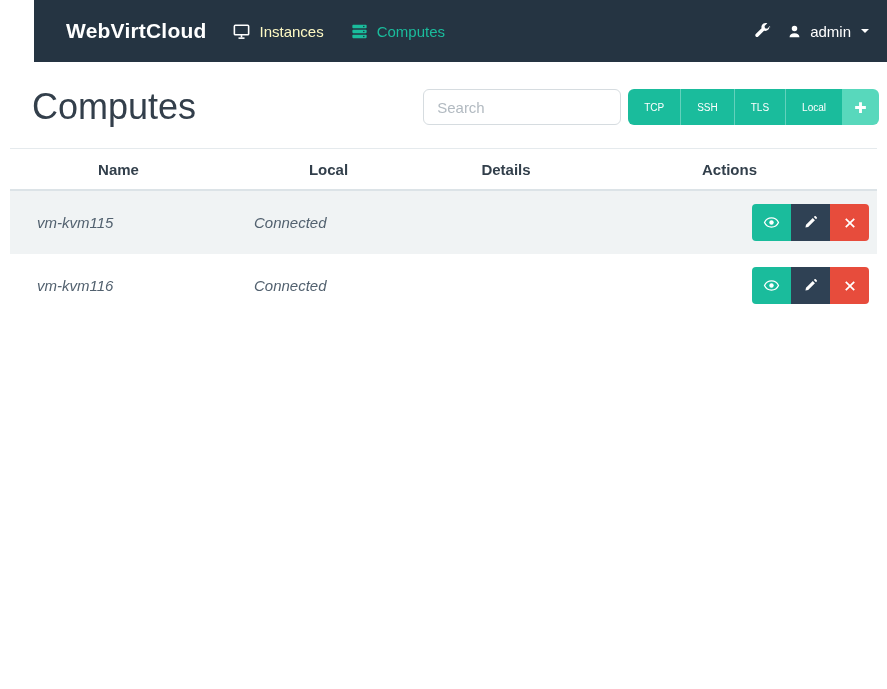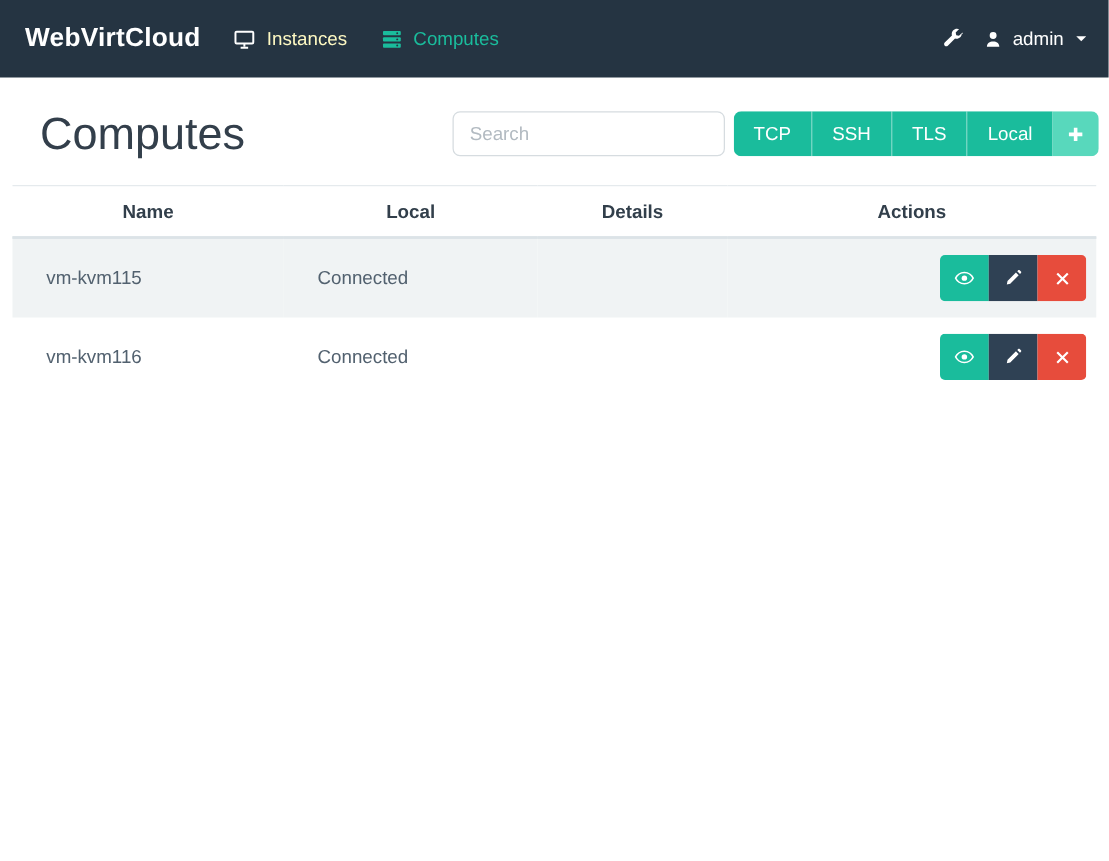--- a/index.html
+++ b/index.html
@@ -18,21 +18,22 @@
     font-family: "Liberation Sans", sans-serif;
     overflow: hidden;
   }
 
   
   .navbar {
     height: 62px;
     background: var(--navbar-bg);
     display: flex;
     align-items: center;
-    padding: 0 18px 0 20px;
+    padding: 0 18px 0 32px;
+    margin-left: 34px;
   }
   .brand {
     color: #ffffff;
     font-size: 21px;
     font-weight: bold;
     letter-spacing: .2px;
     cursor: pointer;
   }
   .nav-item {
     display: flex;
@@ -76,41 +77,41 @@
   }
   .page-title {
     margin: 0 0 0 22px;
     font-size: 36px;
     font-weight: 400;
     color: #333f4b;
     line-height: 40px;
   }
   .controls { margin-left: auto; display: flex; align-items: center; }
   .search-input {
-    width: 218px; height: 36px;
+    width: 198px; height: 36px;
     border: 1px solid #d6dce0;
     border-radius: 6px;
     padding: 0 13px;
     font-size: 15px;
     color: #7b8a97;
     outline: none;
     font-family: "Liberation Sans", sans-serif;
     margin-left: 36px;
   }
   .search-input::placeholder { color: #b2bac1; }
   .btn-group {
     display: flex;
     margin-left: 7px;
     border-radius: 6px;
     overflow: hidden;
   }
   .btn-proto {
     background: var(--accent-teal);
     color: #ffffff;
-    font-size: 15px;
+    font-size: 10px;
     padding: 14px 16px;
     height: 36px;
     display: flex;
     align-items: center;
     border: none;
     cursor: pointer;
     font-family: "Liberation Sans", sans-serif;
   }
   .btn-proto + .btn-proto { border-left: 1px solid rgba(255,255,255,.32); }
   .btn-add {
@@ -137,20 +138,21 @@
     padding: 12px 15px 11px;
     border-top: 1px solid #e5eaed;
     border-bottom: 2px solid #dce3e7;
   }
   .computes-table tbody td {
     font-size: 15px;
     color: #52616f;
     padding: 13px 27px;
     height: 62px;
     vertical-align: middle;
+    font-style: italic;
   }
   .row-striped { background: var(--stripe); }
   .actions-cell { text-align: right; padding-right: 8px !important; }
   .action-group {
     display: inline-flex;
     border-radius: 4px;
     overflow: hidden;
     vertical-align: middle;
   }
   .action-btn {

